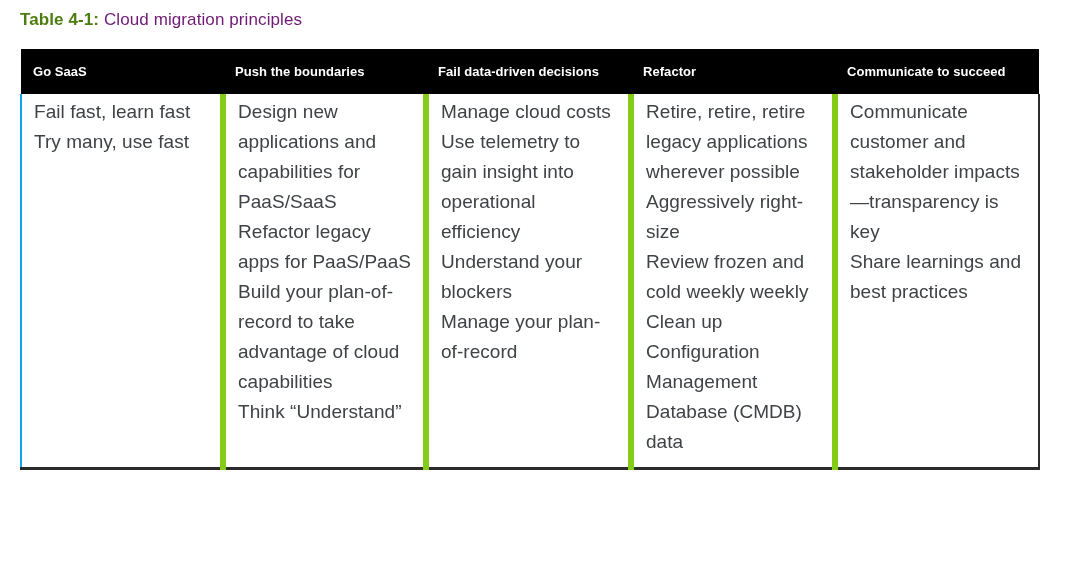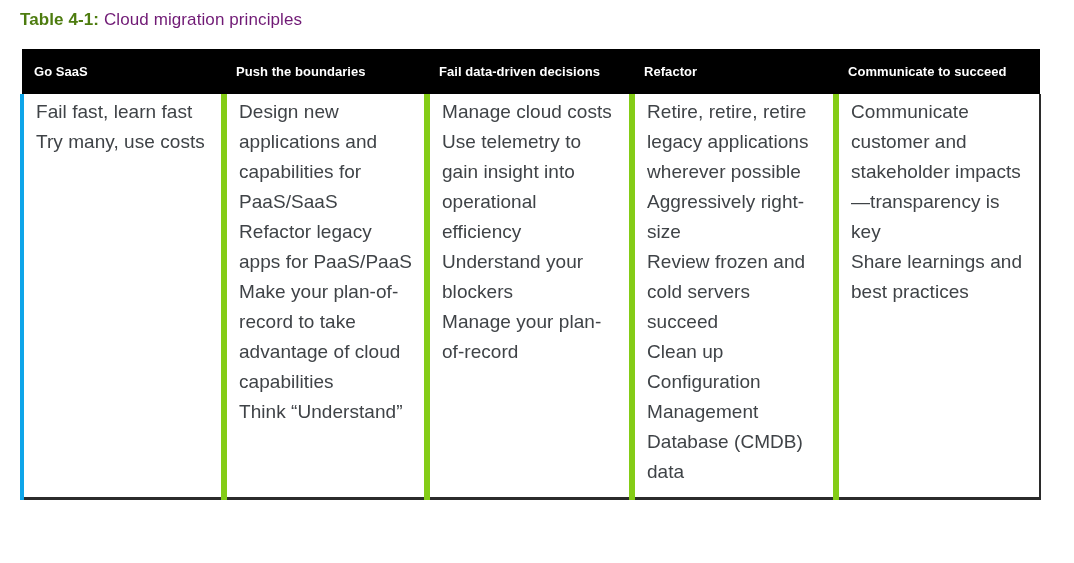--- a/index.html
+++ b/index.html
@@ -75,21 +75,21 @@
     padding: 3px 10px 10px 12px;
     font-size: 19px;
     line-height: 30px;
     color: #3f4347;
     border-left: 6px solid #84cc16;
     border-right: 2px solid #2b2b2b;
     border-bottom: 3px solid #2b2b2b;
     letter-spacing: 0.05px;
   }
   table.principles tbody td:first-child {
-    border-left: 4px solid #0ea5e9;
+    border-left: 2px solid #0ea5e9;
     margin-top: 15px;
   }
 
   .cell-list {
     margin: 0;
     padding: 0;
     list-style: none;
   }
   .cell-list li {
     margin: 0;
@@ -128,44 +128,44 @@
           <th>Fail data-driven decisions</th>
           <th>Refactor</th>
           <th>Communicate to succeed</th>
         </tr>
       </thead>
       <tbody>
         <tr>
           <td>
             <ul class="cell-list">
               <li>Fail fast, learn fast</li>
-              <li>Try many, use costs</li>
+              <li>Try many, use fast</li>
             </ul>
           </td>
           <td>
             <ul class="cell-list">
               <li>Design new applications and capabilities for PaaS/SaaS</li>
               <li>Refactor legacy apps for PaaS/PaaS</li>
-              <li>Make your plan-of-record to take advantage of cloud capabilities</li>
+              <li>Build your plan-of-record to take advantage of cloud capabilities</li>
               <li>Think “Understand”</li>
             </ul>
           </td>
           <td>
             <ul class="cell-list">
               <li>Manage cloud costs</li>
               <li>Use telemetry to gain insight into operational efficiency</li>
               <li>Understand your blockers</li>
               <li>Manage your plan-of-record</li>
             </ul>
           </td>
           <td>
             <ul class="cell-list">
               <li>Retire, retire, retire legacy applications wherever possible</li>
               <li>Aggressively right-size</li>
-              <li>Review frozen and cold servers succeed</li>
+              <li>Review frozen and cold weekly weekly</li>
               <li>Clean up Configuration Management Database (CMDB) data</li>
             </ul>
           </td>
           <td>
             <ul class="cell-list">
               <li>Communicate customer and stakeholder impacts—transparency is key</li>
               <li>Share learnings and best practices</li>
             </ul>
           </td>
         </tr>

